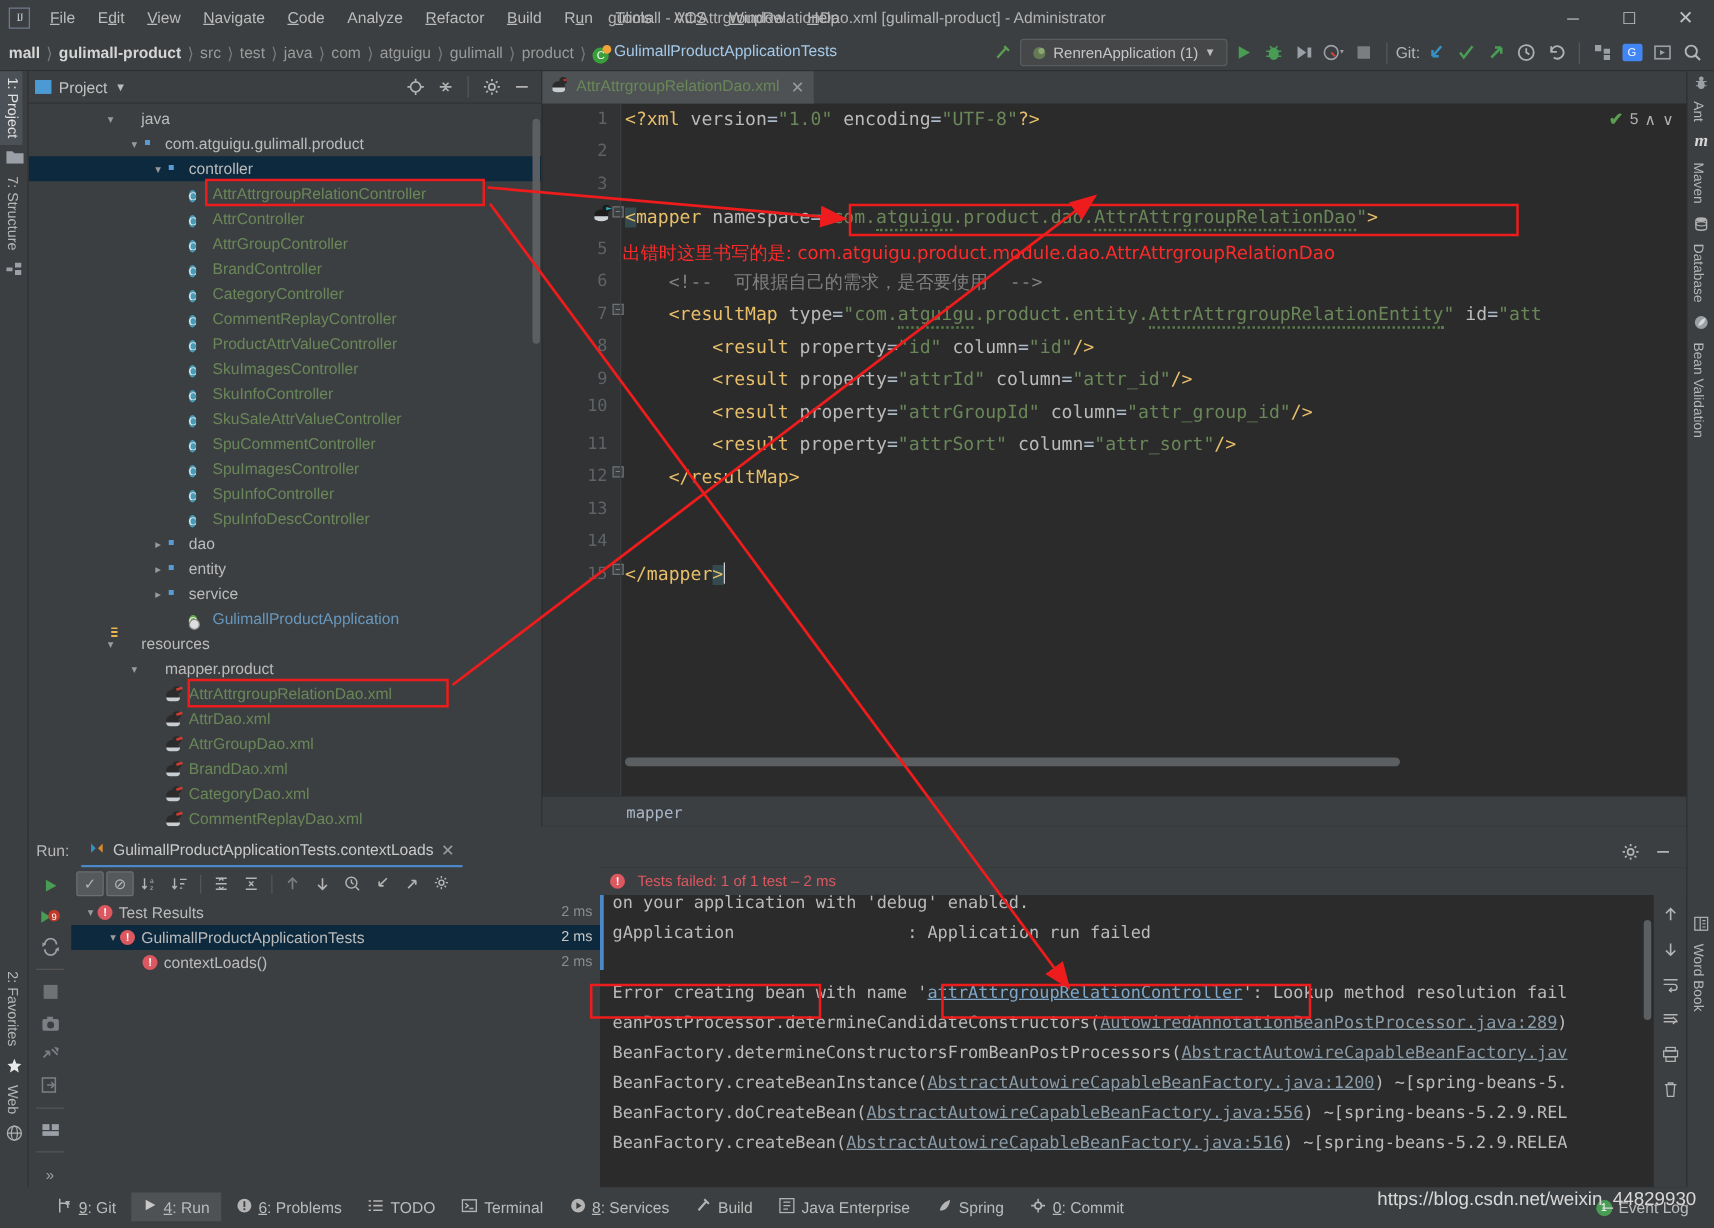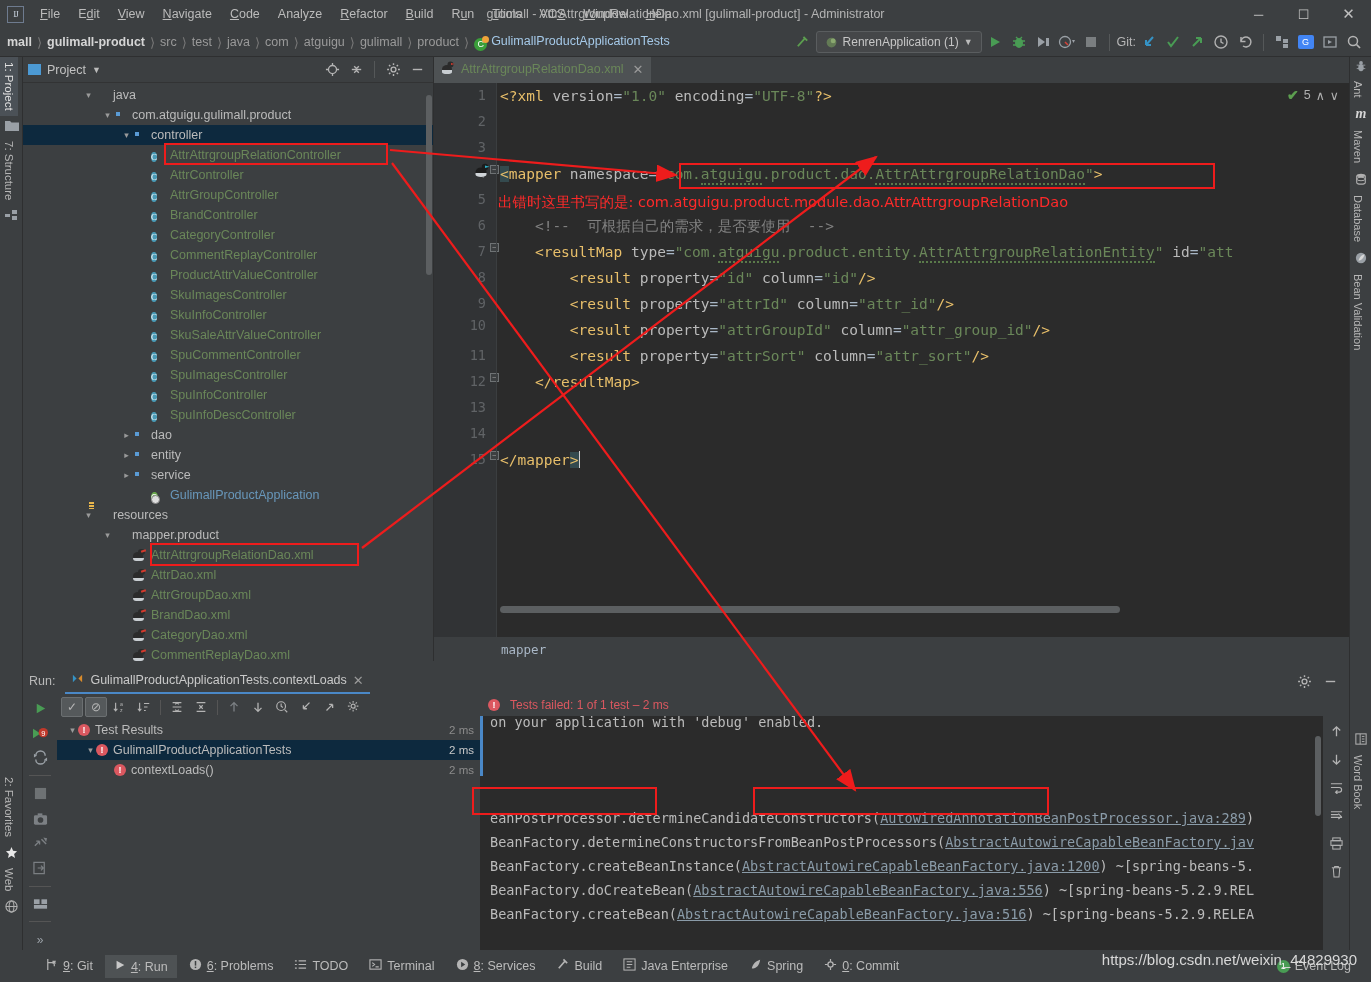--- a/index.html
+++ b/index.html
@@ -271,21 +271,21 @@
     padding-top:4px; gap:6px;
   }
   .cscroll{position:absolute;right:28px;top:20px;width:6px;height:80px;background:#5c5f61;border-radius:3px;}
   .leftmark{position:absolute;left:0;top:0;width:3px;height:60px;background:#4a88c7;}
 
   
   .statusbar {
     position:absolute;left:0;bottom:0;width:1371px;height:32px;background:#3c3f41;
     display:flex;align-items:center;
   }
-  .sb-items{display:flex;align-items:flex-end;gap:3px;padding-left:36px;}
+  .sb-items{display:flex;align-items:flex-start;gap:3px;padding-left:36px;}
   .sb-item{display:flex;align-items:center;gap:5px;padding:4px 9px;color:#bbbbbb;font-size:12.5px;white-space:nowrap;}
   .sb-item.sel{background:#4e5254;}
   .sb-item u{text-decoration:underline;}
   .watermark{
     position:absolute; right:14px; bottom:14px; color:#d8d8d8; font-size:15px;
     font-family:"Liberation Sans",sans-serif; z-index:30;
   }
   .eventlog{position:absolute;right:20px;bottom:9px;display:flex;align-items:center;gap:5px;color:#bbbbbb;font-size:12.5px;}
   .badge{width:13px;height:13px;border-radius:50%;background:#499c54;color:#fff;font-size:9px;line-height:13px;text-align:center;}
 </style>
@@ -986,21 +986,23 @@
       </div>
 
       <div class="console-pane">
         <div class="console-status">
           <span class="err-ico">!</span>
           <span class="red">Tests failed: 1 of 1 test – 2 ms</span>
         </div>
         <div class="console-text">
           <div class="leftmark"></div>
           <div style="position:absolute;top:-6px;left:10px;">on your application with 'debug' enabled.</div>
+          <div style="position:absolute;top:18px;left:10px;">gApplication                 : Application run failed</div>
           <div style="position:absolute;top:42px;left:10px;">&nbsp;</div>
+          <div style="position:absolute;top:66px;left:10px;">Error creating bean with name '<span class="lnk2">attrAttrgroupRelationController</span>': Lookup method resolution fail</div>
           <div style="position:absolute;top:90px;left:10px;">eanPostProcessor.determineCandidateConstructors(<span class="lnk">AutowiredAnnotationBeanPostProcessor.java:289</span>)</div>
           <div style="position:absolute;top:114px;left:10px;">BeanFactory.determineConstructorsFromBeanPostProcessors(<span class="lnk">AbstractAutowireCapableBeanFactory.jav</span></div>
           <div style="position:absolute;top:138px;left:10px;">BeanFactory.createBeanInstance(<span class="lnk">AbstractAutowireCapableBeanFactory.java:1200</span>) ~[spring-beans-5.</div>
           <div style="position:absolute;top:162px;left:10px;">BeanFactory.doCreateBean(<span class="lnk">AbstractAutowireCapableBeanFactory.java:556</span>) ~[spring-beans-5.2.9.REL</div>
           <div style="position:absolute;top:186px;left:10px;">BeanFactory.createBean(<span class="lnk">AbstractAutowireCapableBeanFactory.java:516</span>) ~[spring-beans-5.2.9.RELEA</div>
           <div class="cscroll"></div>
           <div class="console-right">
             <span class="mini"><svg width="13" height="13" viewBox="0 0 14 14">
                   <path d="M7 12V2M3 6 L7 2 L11 6" stroke="#b4b4b4" stroke-width="1.4" fill="none"></path>
                 </svg></span>

